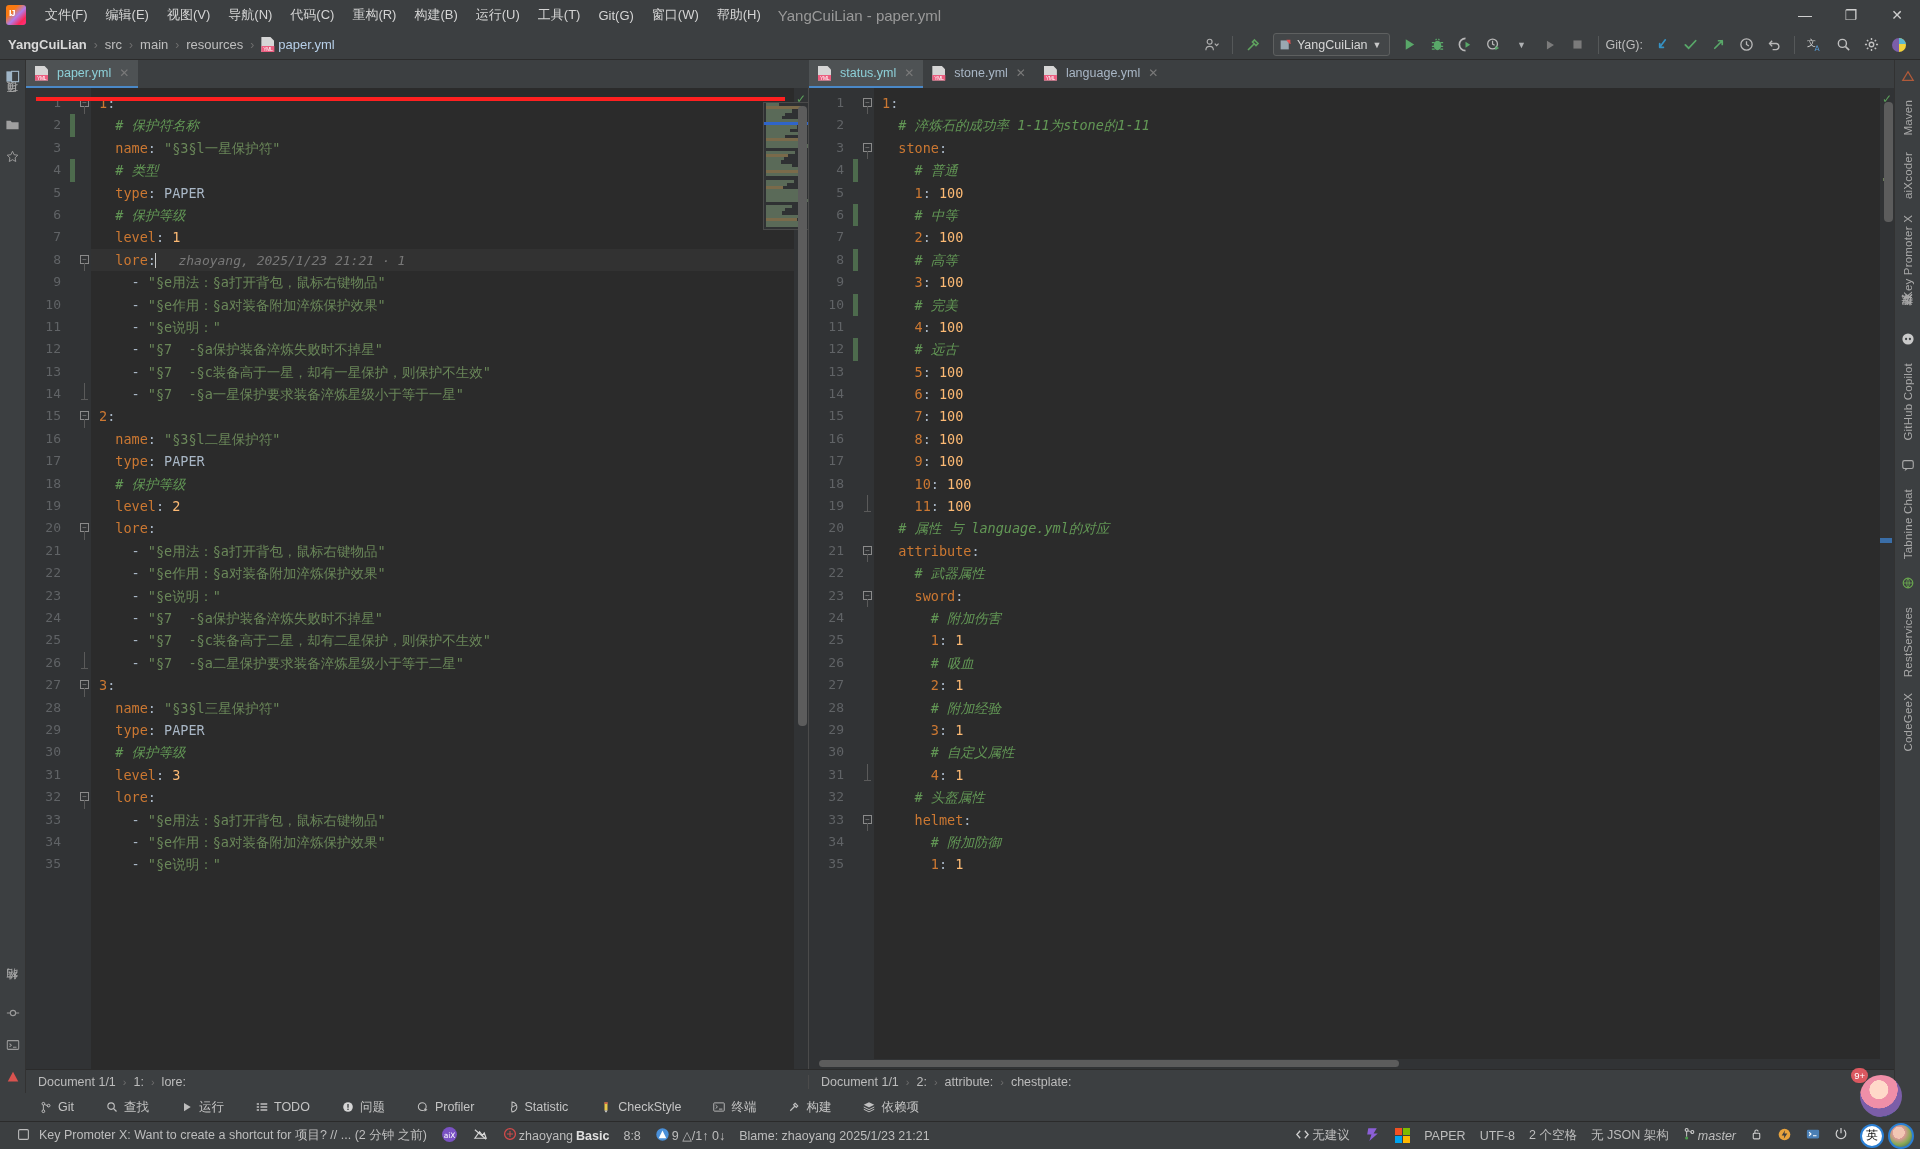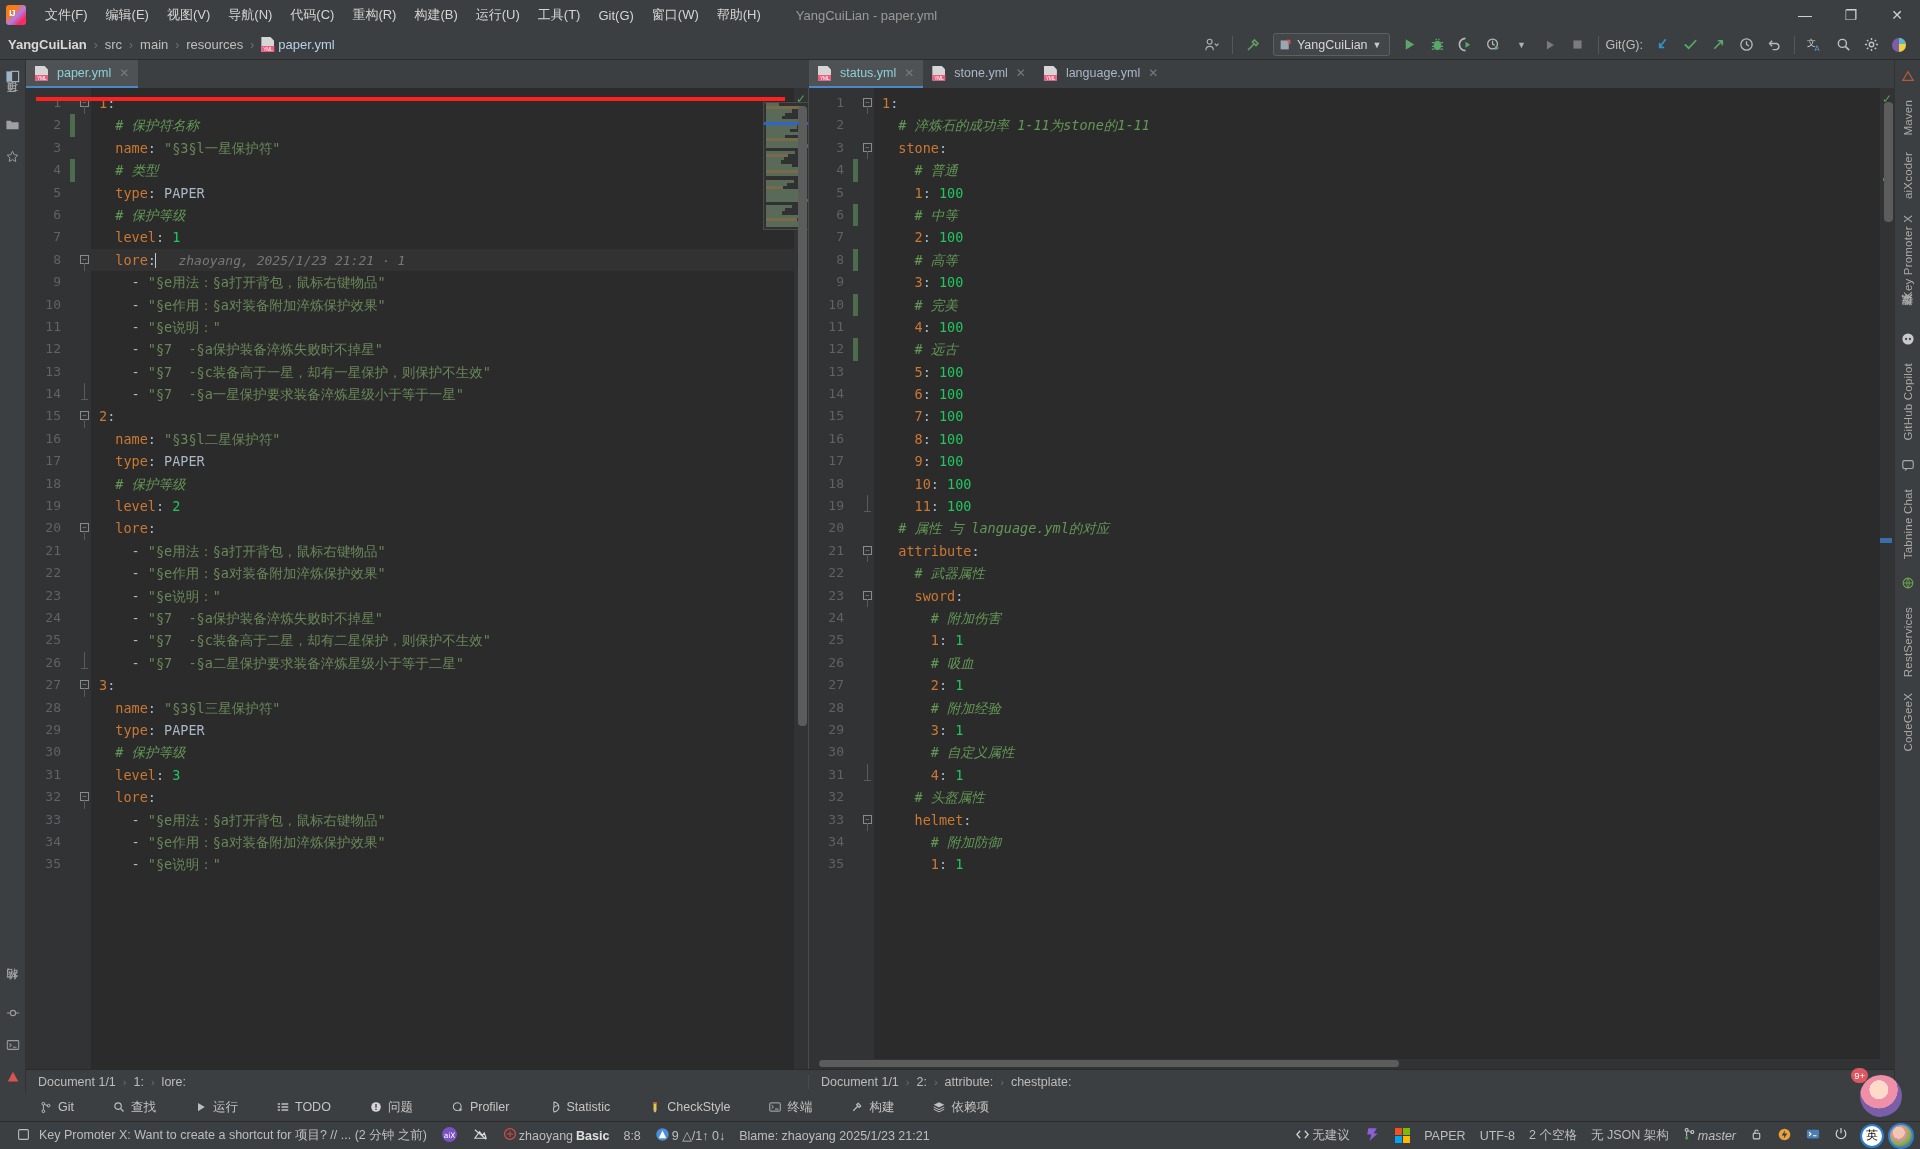--- a/index.html
+++ b/index.html
@@ -24,21 +24,21 @@
   }
   .app-logo::after {
     content: "IJ"; position: absolute; left: 3px; top: 3px;
     font-size: 9px; font-weight: bold; color: #fff; letter-spacing: -1px;
   }
   .menu-item {
     font-size: 13px; color: #d5d5d5; padding: 5px 9px; cursor: default;
     white-space: nowrap;
   }
   .win-title {
-    font-size: 13px; color: #9a9a9a; margin-left: 26px; white-space: nowrap;
+    font-size: 15px; color: #9a9a9a; margin-left: 8px; white-space: nowrap;
   }
   .win-ctrls {
     position: absolute; right: 0; top: 0; height: 30px; display: flex;
   }
   .win-btn {
     width: 46px; height: 30px; display: flex; align-items: center; justify-content: center;
     color: #cfcfcf; font-size: 14px;
   }
 
   
@@ -141,21 +141,21 @@
   .fold-end { position:absolute; left:4px; bottom:5px; width:7px; height:1px; background:#5a5a5a; }
 
   .code {
     flex: 1 1 auto; padding-top: 4px; overflow: hidden;
     font-family: "DejaVu Sans Mono", monospace; font-size: 13.5px;
     white-space: pre; position: relative;
   }
   .cl { height: 22.4px; line-height: 22.4px; padding-left: 8px; }
   .cl.hl { background: #323232; }
   .k   { color: #cc7832; }        
-  .num { color: #22c55e; text-align: right; }
+  .num { color: #fdba74; text-align: right; }
   .str { color: #6a8759; }
   .cm  { color: #629755; font-style: italic; }
   .pl  { color: #a9b7c6; }
   .blame { color: #787878; font-style: italic; font-size: 13px; }
   .caret {
     display:inline-block; width:1px; height:15px; background:#c8c8c8;
     vertical-align:-3px; margin:0 -1px;
   }
 
   
@@ -187,21 +187,21 @@
     height: 24px; background: #3c3f41; display: flex; align-items: center;
     flex: 0 0 24px; border-top: 1px solid #2b2b2b;
   }
   .bchalf { display:flex; align-items:center; font-size:12.5px; color:#bcbcbc; padding-left:12px; }
   .bchalf.l { flex: 0 0 783px; border-right:1px solid #4b4b4b; }
   .bcsep { color:#6e6e6e; margin:0 7px; font-size:11px; }
 
   
   .toolbar-bottom {
     height: 28px; background: #3c3f41; display: flex; align-items: center;
-    flex: 0 0 28px; padding-left: 30px; gap: 20px;
+    flex: 0 0 28px; padding-left: 30px; gap: 13px;
   }
   .twbtn {
     display:flex; align-items:center; gap:5px; padding: 3px 9px;
     font-size:12.5px; color:#c4c4c4; border-radius:3px; white-space:nowrap;
   }
   .twico { font-size:12px; display:inline-flex; width:14px; justify-content:center; }
 
   
   .statusbar {
     height: 28px; background: #3c3f41; display: flex; align-items: center;

